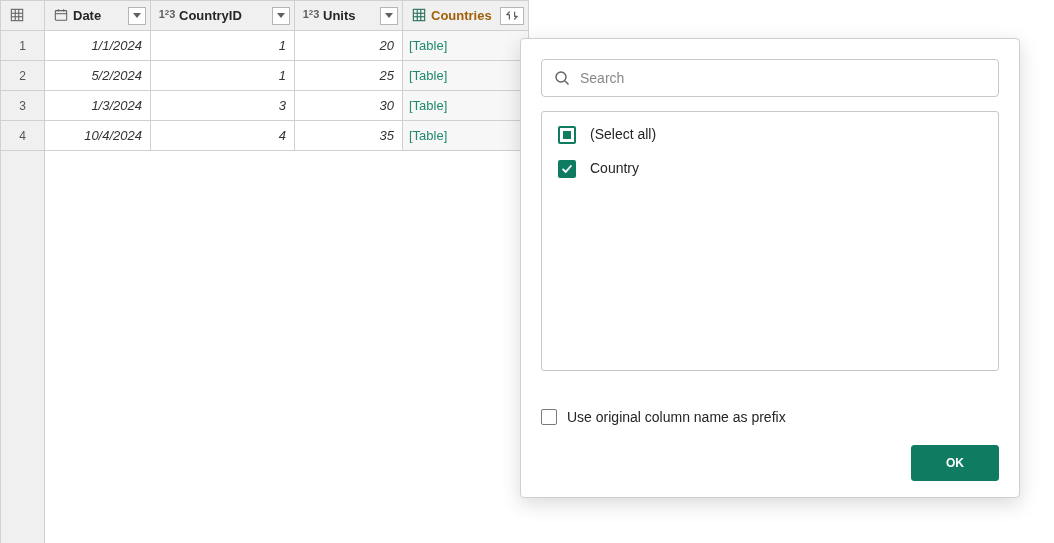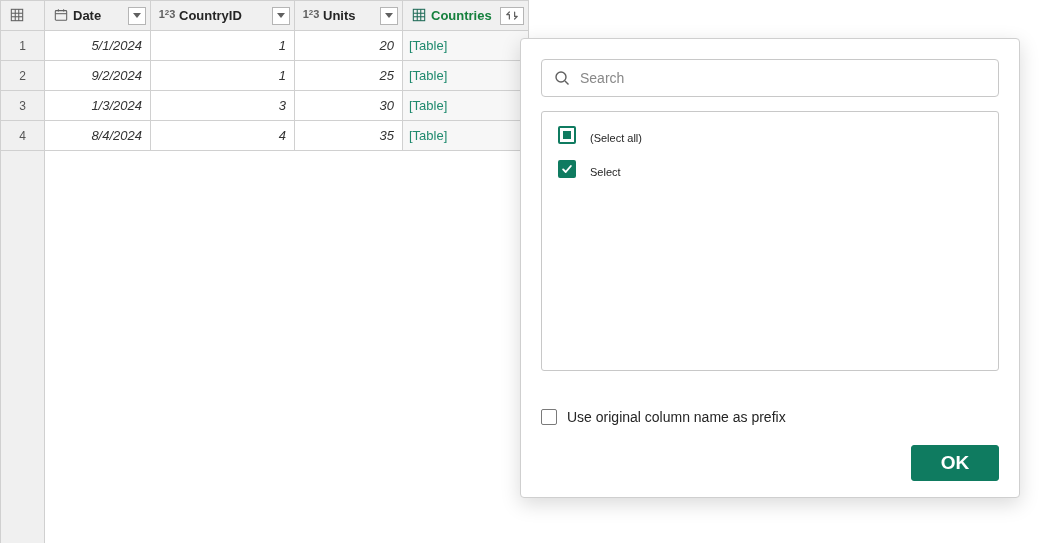--- a/index.html
+++ b/index.html
@@ -49,21 +49,21 @@
   .num-type sup { font-size:8px; }
   .filter-btn {
     width:18px; height:18px; border:1px solid #b5b5b5; background:#fff;
     display:flex; align-items:center; justify-content:center; flex-shrink:0; color:#606060;
   }
   .expand-btn {
     width:24px; height:18px; border:1px solid #b5b5b5; background:#fff;
     display:flex; align-items:center; justify-content:center; flex-shrink:0; color:#606060;
   }
   th.countries-hdr { background:#d6eee8; }
-  th.countries-hdr .col-label { color:#15803d; font-weight:600; }
+  th.countries-hdr .col-label { color:#a16207; font-weight:600; }
   .rownum-cell { background:#f0f0f0; text-align:center; color:#555; font-size:12px; }
   td.date-cell  { text-align:right; font-style:italic; padding-right:8px; color:#333;}
   td.cid-cell   { text-align:right; font-style:italic; padding-right:8px; color:#333;}
   td.units-cell { text-align:right; font-style:italic; padding-right:8px; color:#333;}
   td.table-cell { text-align:left; padding-left:6px; color:#1f8a6e; background:#f7f7f7;}
   tbody tr:first-child td { }
   .grid-body-pad td { border:none; height:410px; background:#fff; }
   .grid-body-pad td.rownum-cell { background:#f0f0f0; border:1px solid #d0d0d0; border-top:none;}
 
   
@@ -88,35 +88,35 @@
     color:#000000; background:transparent;
   }
   .search-wrap input::placeholder { color:#888; }
   .search-ico { width:16px; height:16px; color:#606060; display:flex; }
   .options-box {
     border:1px solid #c8c8c8; border-radius:3px;
     min-height:260px;
     padding:14px 16px;
     display:flex; flex-direction:column; gap:16px;
   }
-  .opt-row { display:flex; align-items:flex-end; gap:14px; font-size:11px; }
+  .opt-row { display:flex; align-items:flex-start; gap:14px; font-size:14px; }
   .cb {
     width:18px; height:18px; border:2px solid #7a7a7a; border-radius:2px;
     display:flex; align-items:center; justify-content:center; flex-shrink:0;
     background:#fff;
   }
   .cb.indet { border-color:#0f7b60; }
   .cb.indet .sq { width:8px; height:8px; background:#0f7b60; }
   .cb.checked { background:#0f7b60; border-color:#0f7b60; }
   .cb.checked svg { color:#fff; }
   .prefix-row { display:flex; align-items:center; gap:10px; font-size:14px; margin-top:24px;}
   .prefix-row .cb { width:16px; height:16px; border-width:1.5px;}
   .btn-row { display:flex; justify-content:flex-end; gap:12px; margin-top:6px;}
   .btn {
-    min-width:88px; height:36px; border-radius:3px; font-size:19px;
+    min-width:88px; height:36px; border-radius:3px; font-size:12px;
     display:flex; align-items:center; justify-content:center;
     border:1px solid #701a75; background:#fff; cursor:pointer;
   }
   .btn.primary { background:#0f7b60; color:#fff; border-color:#0f7b60; font-weight:600;}
 </style>
 </head>
 <body>
 
 <table class="grid">
   <colgroup>
@@ -200,45 +200,45 @@
             </svg>
           </span>
         </div>
       </th>
       <th style="border:none;background:#fff"></th>
     </tr>
   </thead>
   <tbody id="grid-body">
       <tr>
         <td class="rownum-cell">1</td>
-        <td class="date-cell">5/1/2024</td>
+        <td class="date-cell">1/1/2024</td>
         <td class="cid-cell">1</td>
         <td class="units-cell">20</td>
         <td class="table-cell">[Table]</td>
         <td style="border:none"></td>
       </tr>
       <tr>
         <td class="rownum-cell">2</td>
-        <td class="date-cell">9/2/2024</td>
+        <td class="date-cell">5/2/2024</td>
         <td class="cid-cell">1</td>
         <td class="units-cell">25</td>
         <td class="table-cell">[Table]</td>
         <td style="border:none"></td>
       </tr>
       <tr>
         <td class="rownum-cell">3</td>
         <td class="date-cell">1/3/2024</td>
         <td class="cid-cell">3</td>
         <td class="units-cell">30</td>
         <td class="table-cell">[Table]</td>
         <td style="border:none"></td>
       </tr>
       <tr>
         <td class="rownum-cell">4</td>
-        <td class="date-cell">8/4/2024</td>
+        <td class="date-cell">10/4/2024</td>
         <td class="cid-cell">4</td>
         <td class="units-cell">35</td>
         <td class="table-cell">[Table]</td>
         <td style="border:none"></td>
       </tr>
       <tr class="grid-body-pad">
         <td class="rownum-cell"></td>
         <td colspan="5"></td>
       </tr>
     </tbody>
@@ -261,21 +261,21 @@
           <span class="sq"></span>
         </span>
       <span>(Select all)</span>
     </div>
     <div class="opt-row">
       <span class="cb checked">
         <svg viewBox="0 0 14 14" width="12" height="12" fill="none" stroke="currentColor" stroke-width="2.2" stroke-linecap="round" stroke-linejoin="round">
           <polyline points="2.5,7.5 5.5,10.5 11.5,3.5"></polyline>
         </svg>
       </span>
-      <span>Select</span>
+      <span>Country</span>
     </div>
   </div>
 
   <div class="prefix-row">
     <span class="cb"></span>
     <span>Use original column name as prefix</span>
   </div>
 
   <div class="btn-row">
     <div class="btn primary">

